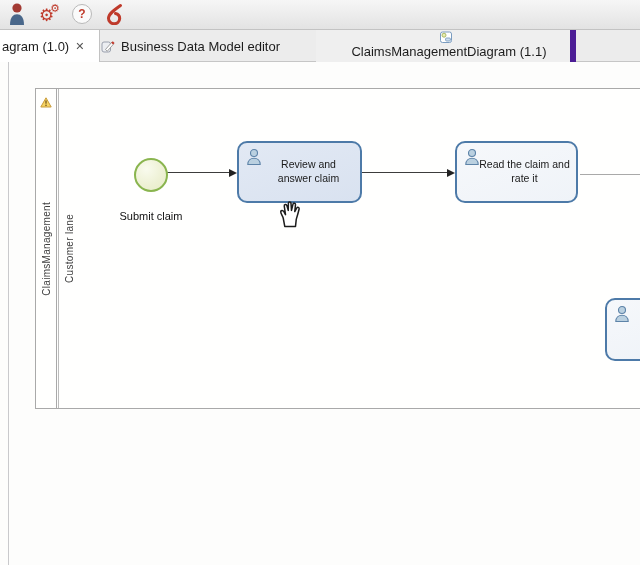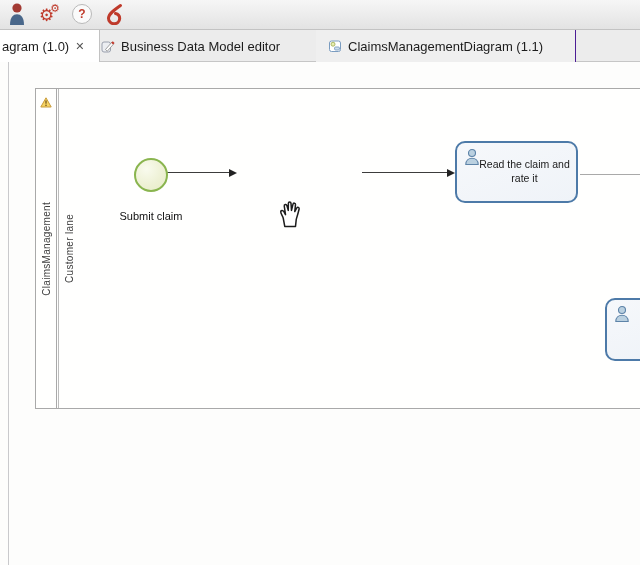--- a/index.html
+++ b/index.html
@@ -40,21 +40,21 @@
   .tab .ticon{margin-right:6px;display:flex;align-items:center;}
   .tab-active{
     left:0;width:100px;background:#ffffff;border-right:1px solid #c2c2c2;
     padding-left:2px;z-index:2;
   }
   .tab-close{
     margin-left:6px;font-size:11px;color:#555;font-family:"DejaVu Sans",sans-serif;
     cursor:pointer;line-height:1;
   }
   .tab-2{left:101px;width:243px;border-right:3px solid #14532d;}
-  .tab-3{left:316px;width:260px;border-right:1px solid #4c1d95;padding-left:12px;background:#efefef;}
+  .tab-3{left:316px;width:260px;border-right:6px solid #4c1d95;padding-left:12px;background:#efefef;flex-direction:column;}
   
   .canvas{position:absolute;left:0;top:62px;width:640px;bottom:0;background:#fdfdfc;}
   .editor-edge{position:absolute;left:8px;top:0;bottom:0;width:1px;background:#c9c9cc;}
   
   .pool{
     position:absolute;left:35px;top:26px;width:625px;height:321px;
     border:1px solid #a9a9a9;box-sizing:border-box;background:#fffffe;
   }
   .pool-header{
     position:absolute;left:0;top:0;bottom:0;width:20px;
@@ -186,20 +186,29 @@
 
     <div class="flow flow-1"></div>
     <div class="arrowhead ah-1"></div>
     <div class="flow flow-2"></div>
     <div class="arrowhead ah-2"></div>
     <div class="flow flow-3"></div>
 
     <div class="start-event"></div>
     <div class="node-label start-label">Submit claim</div>
 
+    <div class="task task-1">
+      <span class="person">
+        <svg width="16" height="18" viewBox="0 0 16 18">
+          <circle cx="8" cy="5" r="3.5" fill="#bad0e0" stroke="#5d83a8" stroke-width="1.1"></circle>
+          <path d="M1.8 16.5 C1.8 12.5 4.6 10.3 8 10.3 C11.4 10.3 14.2 12.5 14.2 16.5 Z" fill="#bad0e0" stroke="#5d83a8" stroke-width="1.1"></path>
+        </svg>
+      </span>
+      <div class="task-label">Review and answer claim</div>
+    </div>
 
     <div class="task task-2">
       <span class="person">
         <svg width="16" height="18" viewBox="0 0 16 18">
           <circle cx="8" cy="5" r="3.5" fill="#bad0e0" stroke="#5d83a8" stroke-width="1.1"></circle>
           <path d="M1.8 16.5 C1.8 12.5 4.6 10.3 8 10.3 C11.4 10.3 14.2 12.5 14.2 16.5 Z" fill="#bad0e0" stroke="#5d83a8" stroke-width="1.1"></path>
         </svg>
       </span>
       <div class="task-label">Read the claim and rate it</div>
     </div>

